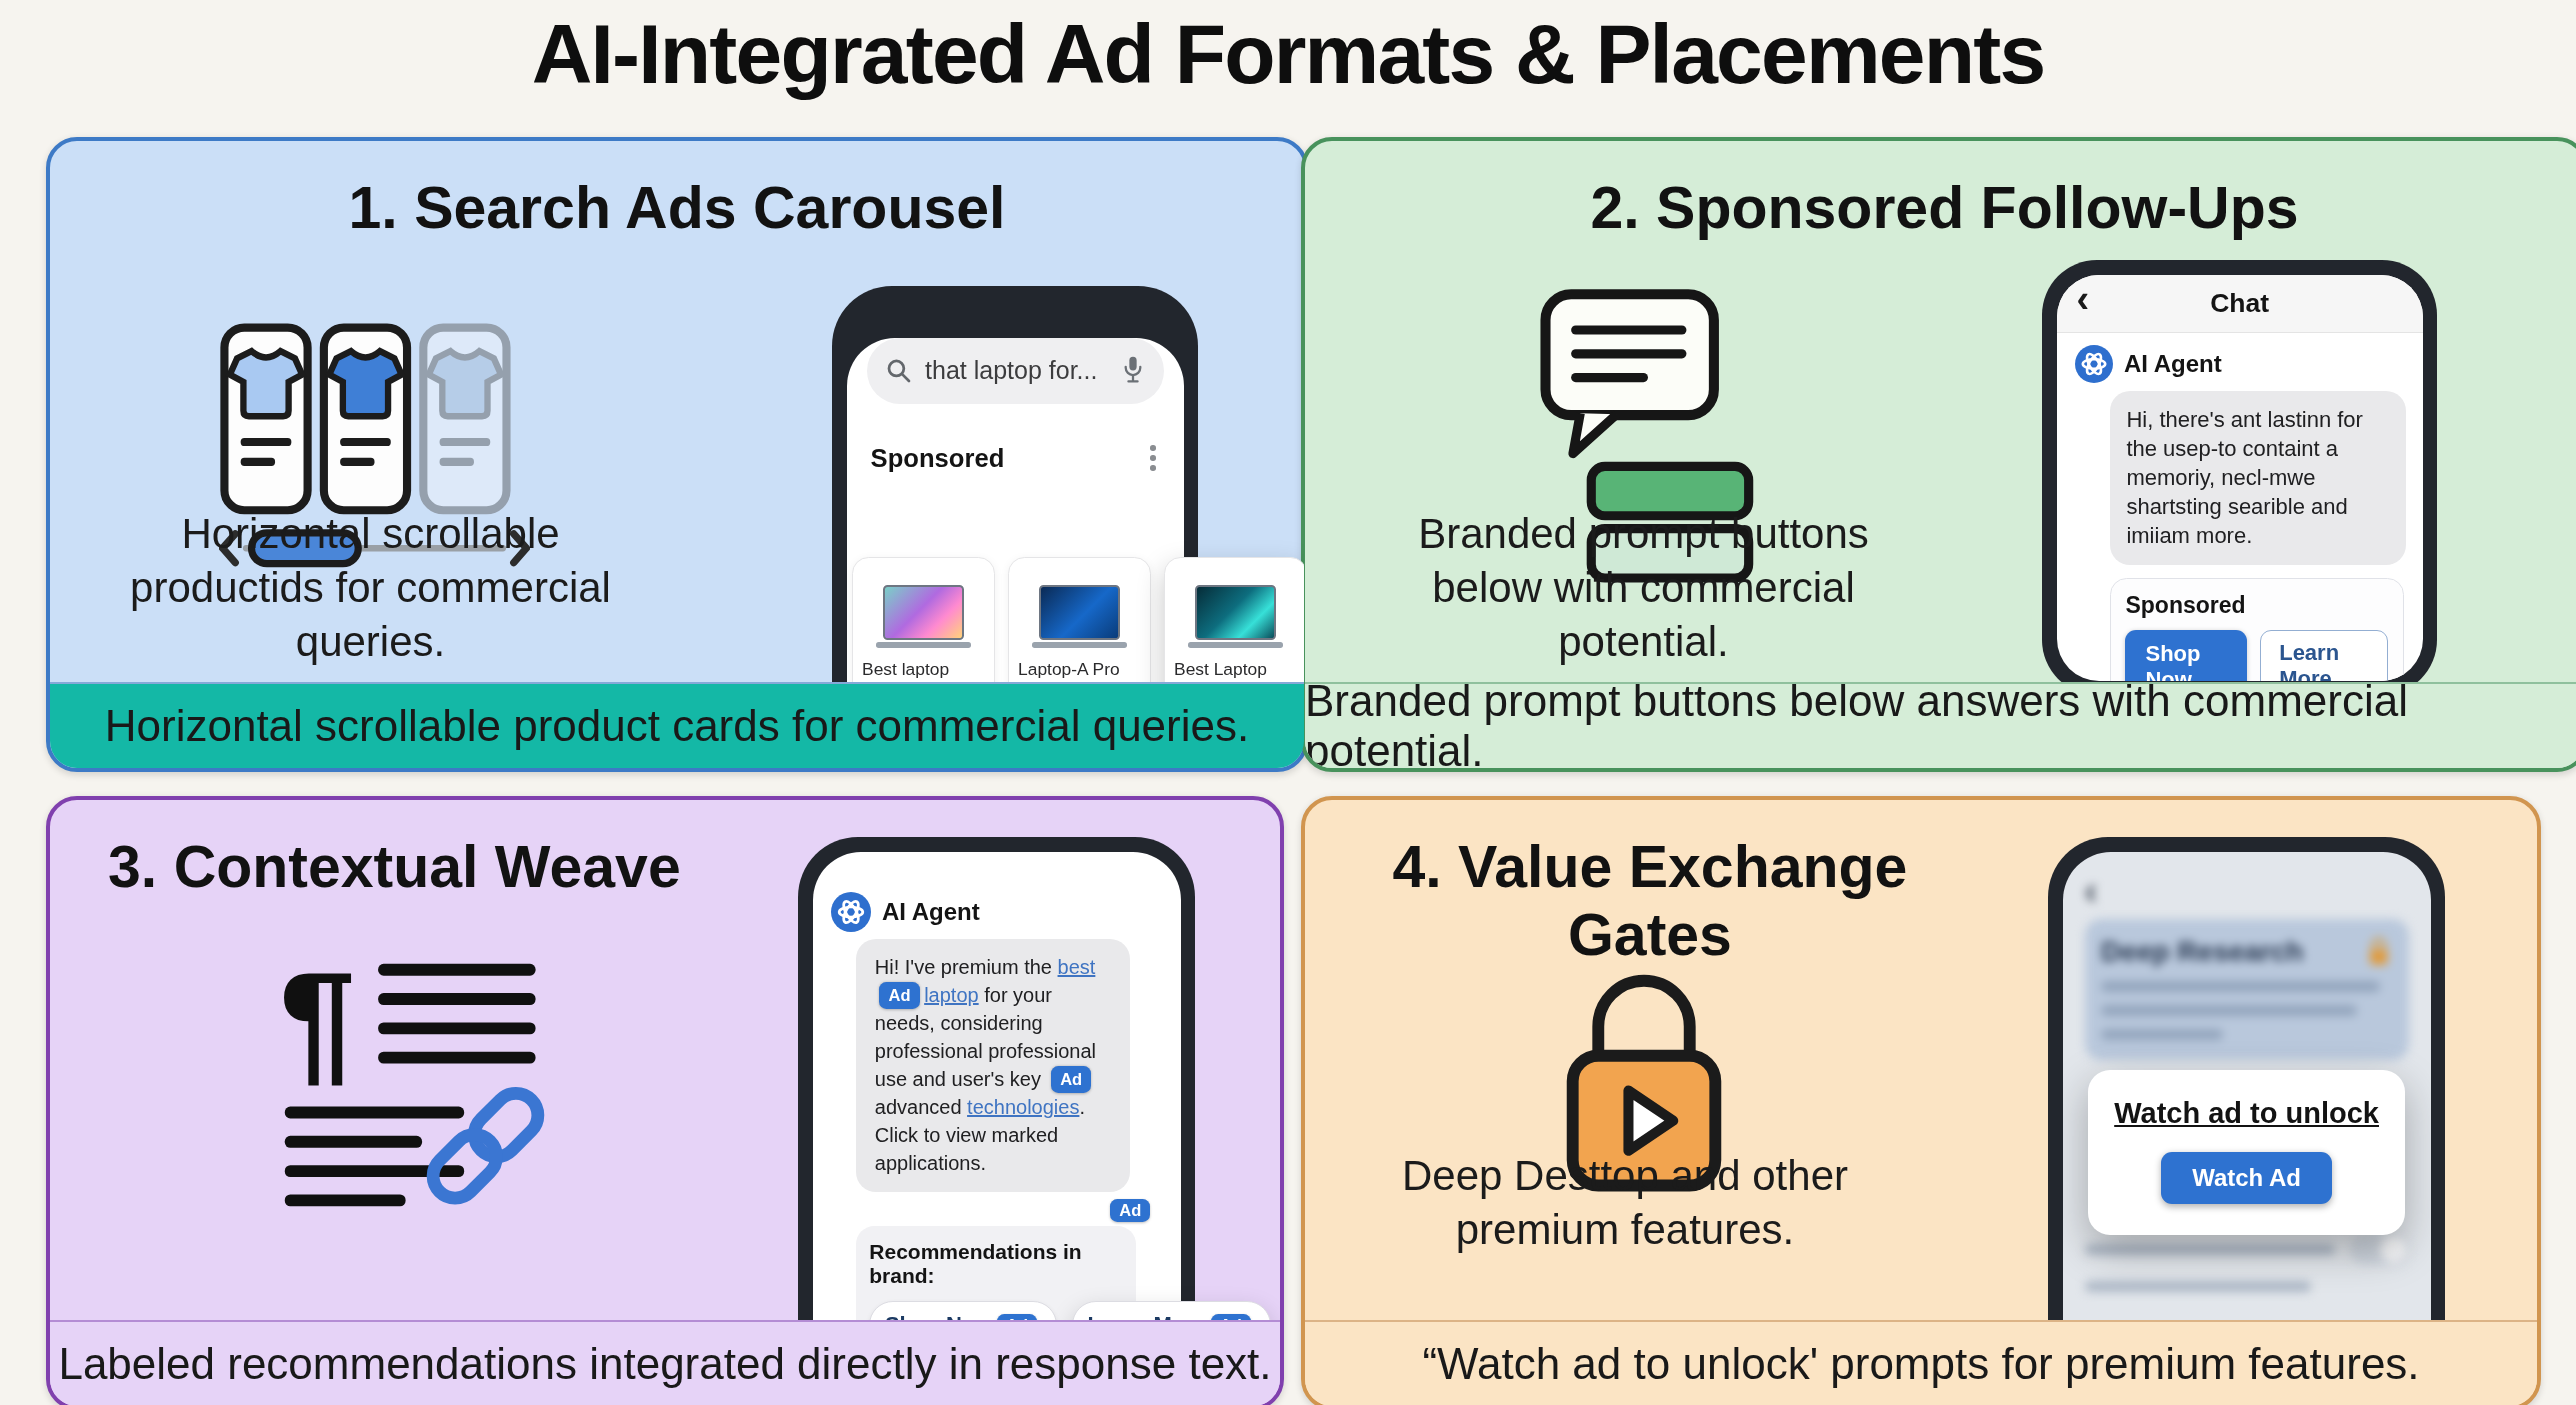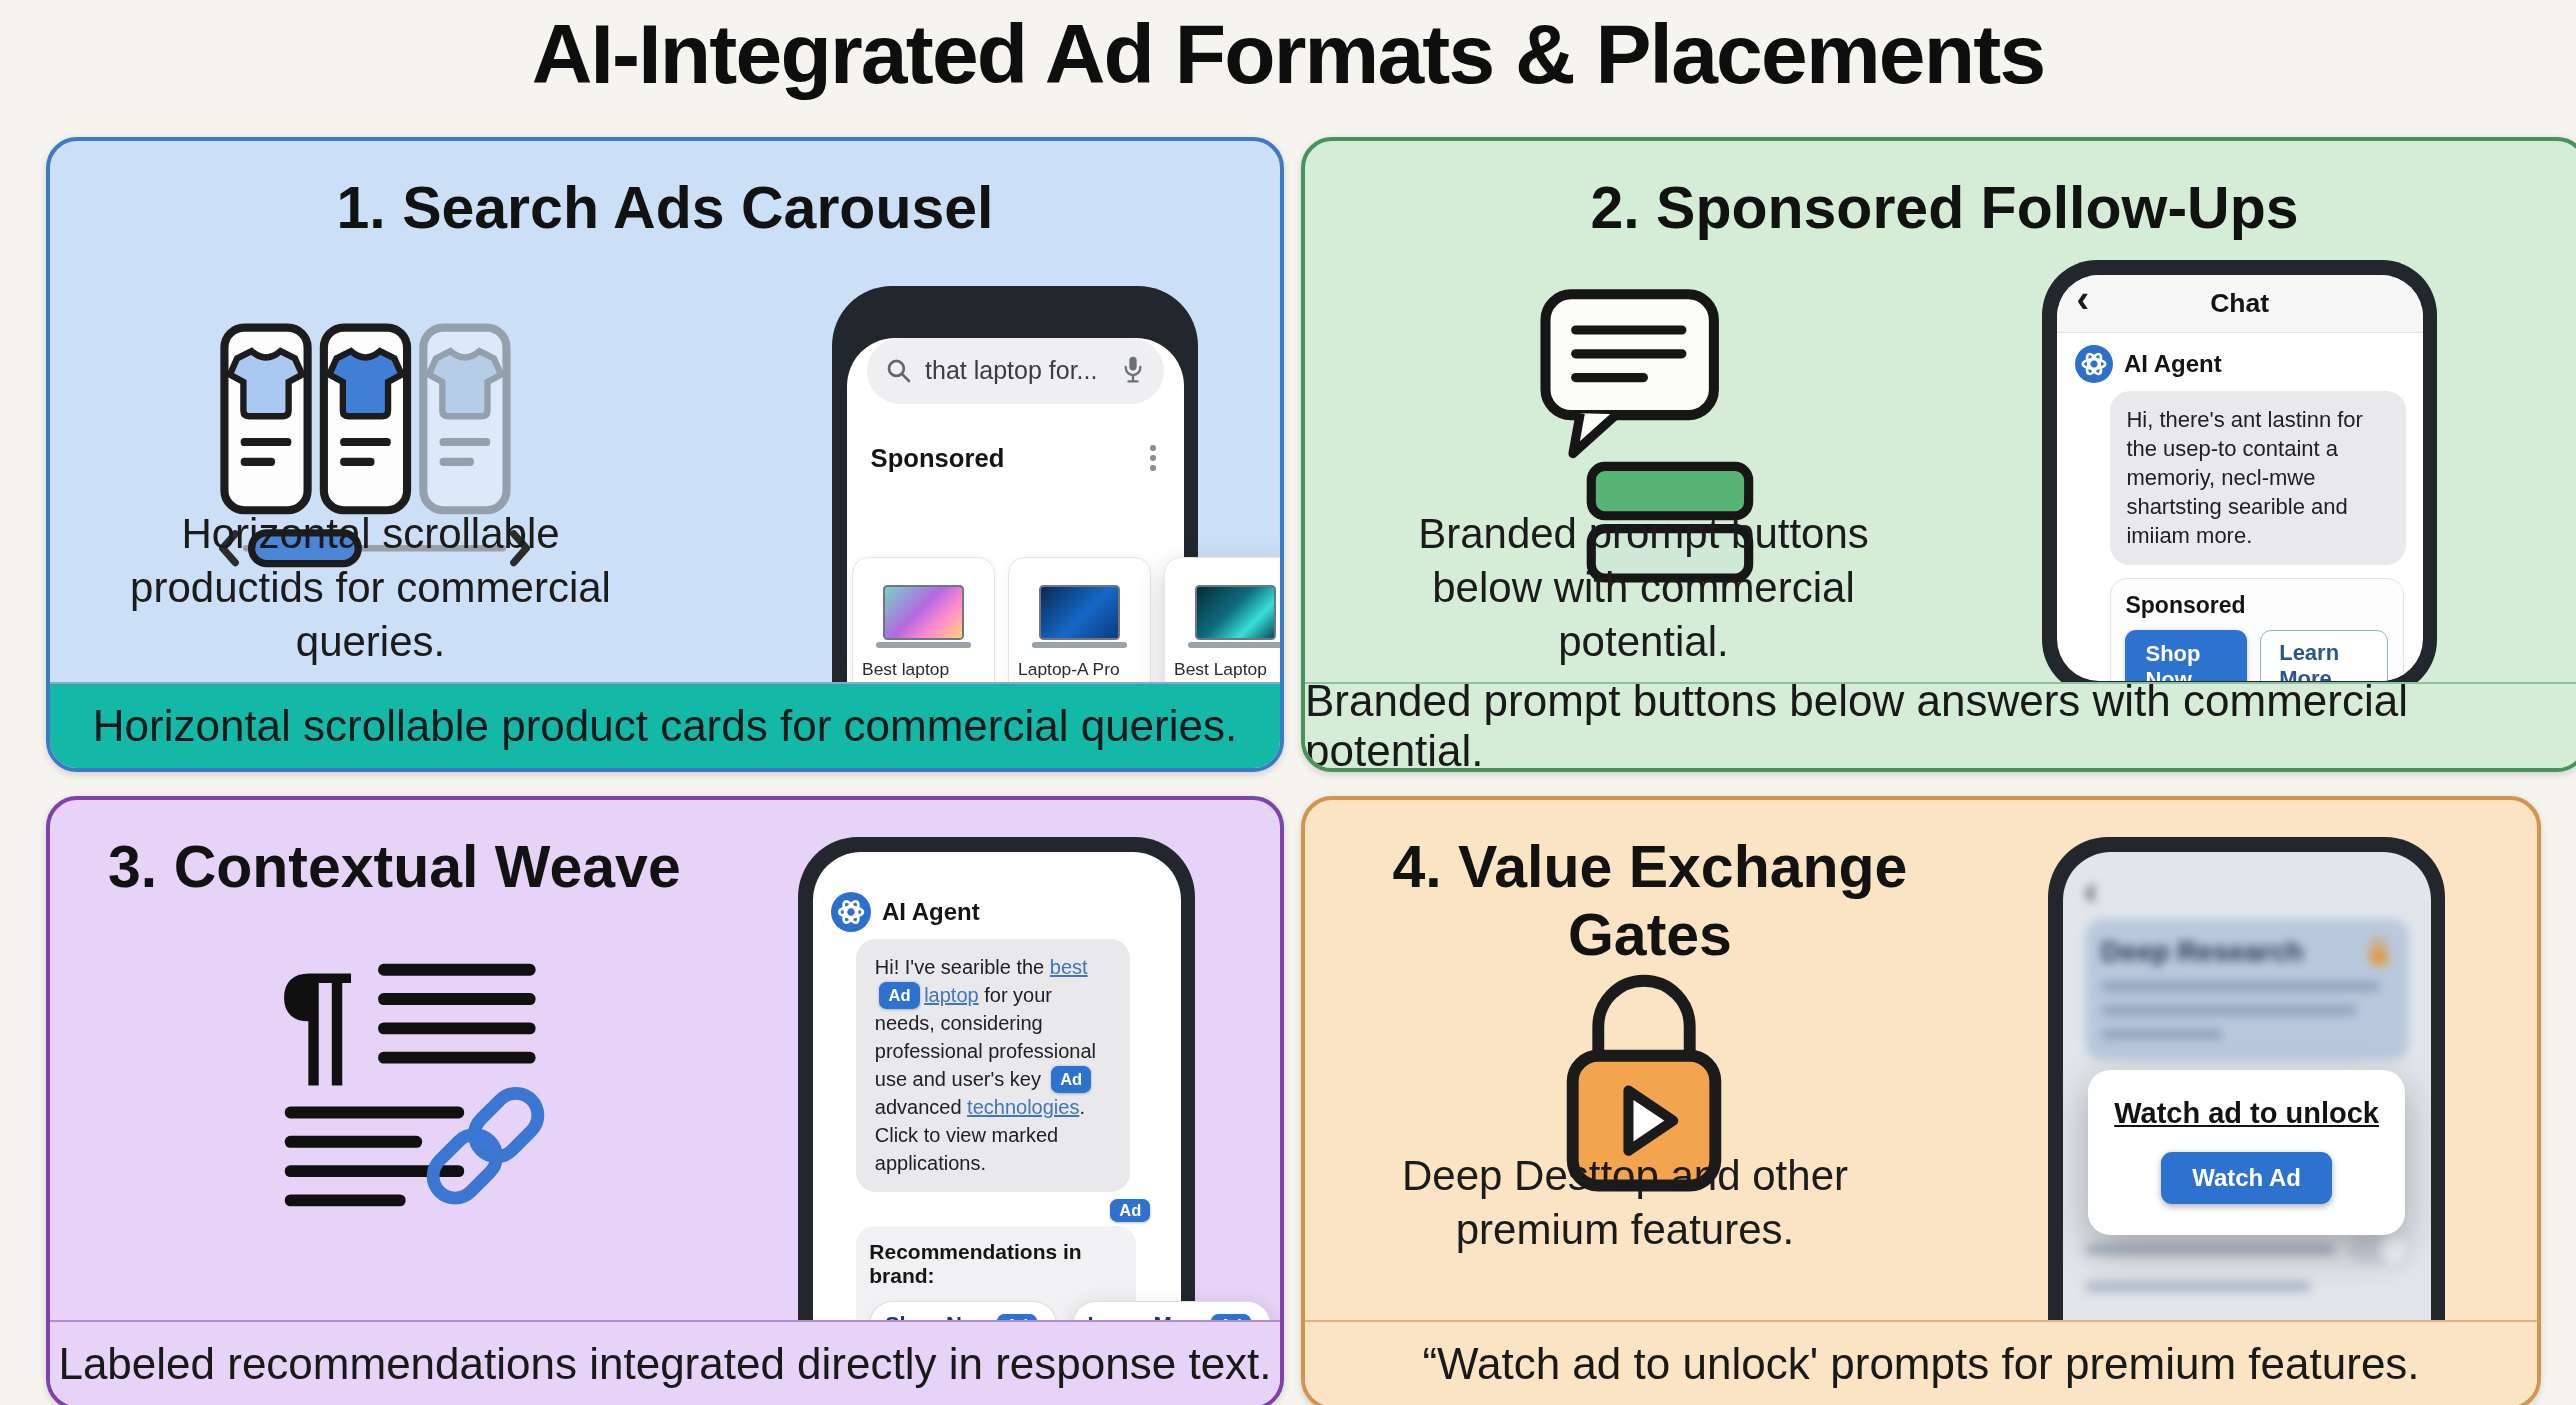--- a/index.html
+++ b/index.html
@@ -1,20 +1,20 @@
 <!DOCTYPE html>
 <html style="font-size:14.6px"><head>
 <meta charset="utf-8">
 <style>
   html,body{margin:0;padding:0;background:#f6f4ef;}
   body{width:2576px;height:1405px;overflow:hidden;font-family:"Liberation Sans","DejaVu Sans",sans-serif;color:#141414;}
   .stage{position:relative;width:2576px;height:1405px;}
   .main-title{position:absolute;top:5.5px;left:0;width:100%;text-align:center;font-size:84px;font-weight:bold;letter-spacing:-1.8px;color:#0e0e0e;}
   .panel{position:absolute;border-radius:31px;border:4.6px solid;overflow:hidden;box-shadow:0 2.7px 7.3px rgba(0,0,0,.14);}
-  .panel.p1{left:46px;top:137px;width:1230px;height:627px;background:#cbdff7;border-color:#3d7ac6;}
+  .panel.p1{left:46px;top:137px;width:1230px;height:627px;background:#cbdff7;border-color:#3d7ac6;padding-left:24px;}
   .panel.p2{left:1301px;top:137px;width:1232px;height:627px;background:#d5edd7;border-color:#48925c;padding-left:47px;}
   .panel.p3{left:46px;top:796px;width:1230px;height:606px;background:#e6d3f7;border-color:#8040ae;}
   .panel.p4{left:1301px;top:796px;width:1232px;height:606px;background:#fbe4c4;border-color:#d1954f;}
   .panel-title{position:absolute;top:33px;left:0;width:100%;text-align:center;font-size:59px;font-weight:bold;color:#121212;}
   .p3 .panel-title,.p4 .panel-title{width:56%;}
   .icon-block{position:absolute;}
   .desc{position:absolute;font-size:42px;line-height:1.28;text-align:center;color:#1b1b1b;}
   .caption-strip{position:absolute;left:0;right:0;bottom:0;height:84px;display:flex;align-items:center;justify-content:center;border-top:2.7px solid;z-index:9;}
   .p1 .caption-strip{background:#14b8a6;border-color:#85a9d8;}
   .p2 .caption-strip{background:#d5edd7;border-color:#8fc09d;}
@@ -283,21 +283,21 @@
               <circle cx="22" cy="22" r="22" fill="#2e6fce"></circle>
               <g stroke="#fff" stroke-width="3" fill="none">
                 <ellipse cx="22" cy="22" rx="13" ry="5.5"></ellipse>
                 <ellipse cx="22" cy="22" rx="13" ry="5.5" transform="rotate(60 22 22)"></ellipse>
                 <ellipse cx="22" cy="22" rx="13" ry="5.5" transform="rotate(120 22 22)"></ellipse>
               </g>
             </svg>
             <span class="agent-name">AI Agent</span>
           </div>
           <div class="msg-bubble weave">
-            <span>Hi! I've searible the </span><span class="msg-link">best</span><span class="ad-chip">Ad</span><span class="msg-link">laptop</span><span> for your needs, considering professional professional use and user's key </span><span class="ad-chip">Ad</span><span> advanced </span><span class="msg-link">technologies</span><span>. Click to view marked applications.</span>
+            <span>Hi! I've premium the </span><span class="msg-link">best</span><span class="ad-chip">Ad</span><span class="msg-link">laptop</span><span> for your needs, considering professional professional use and user's key </span><span class="ad-chip">Ad</span><span> advanced </span><span class="msg-link">technologies</span><span>. Click to view marked applications.</span>
           </div>
           <div class="chip-right">
             <span class="ad-chip">Ad</span>
           </div>
           <div class="rec-card">
             <div class="rec-heading">Recommendations in brand:</div>
             <div class="rec-btn-row">
               <span class="pill-btn">
                 <span>Shop Now</span>
                 <span class="ad-chip">Ad</span>

